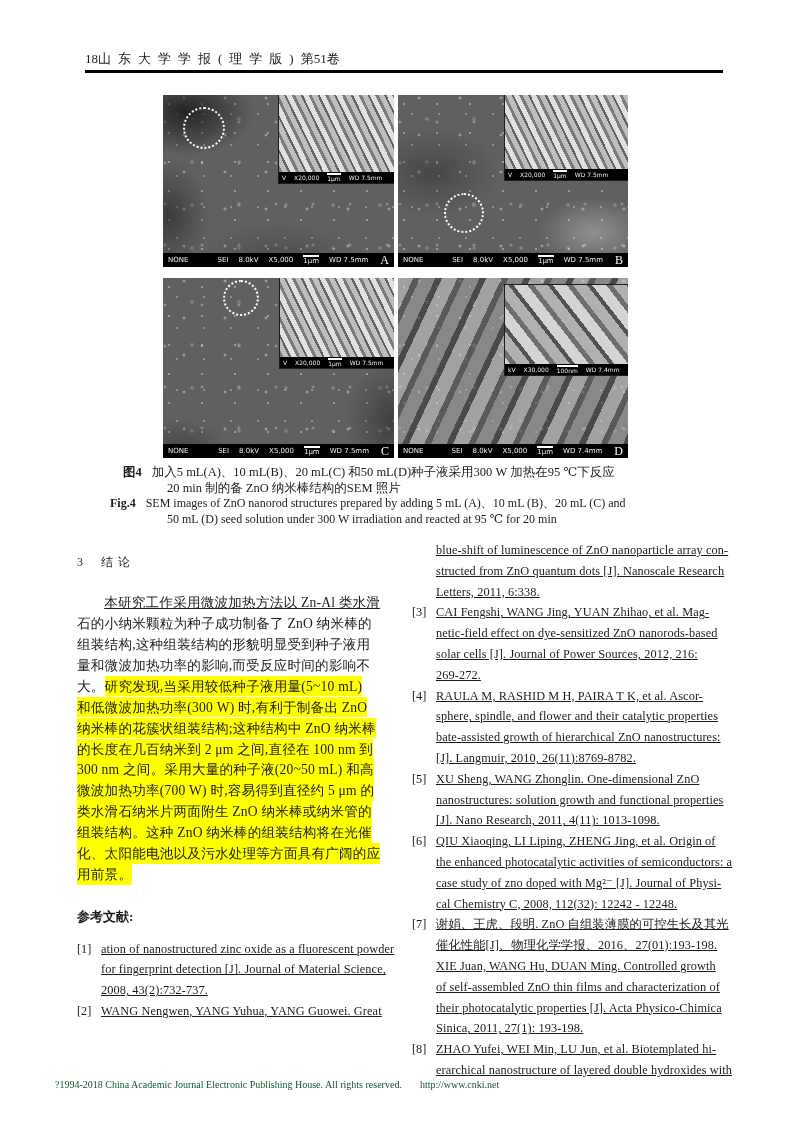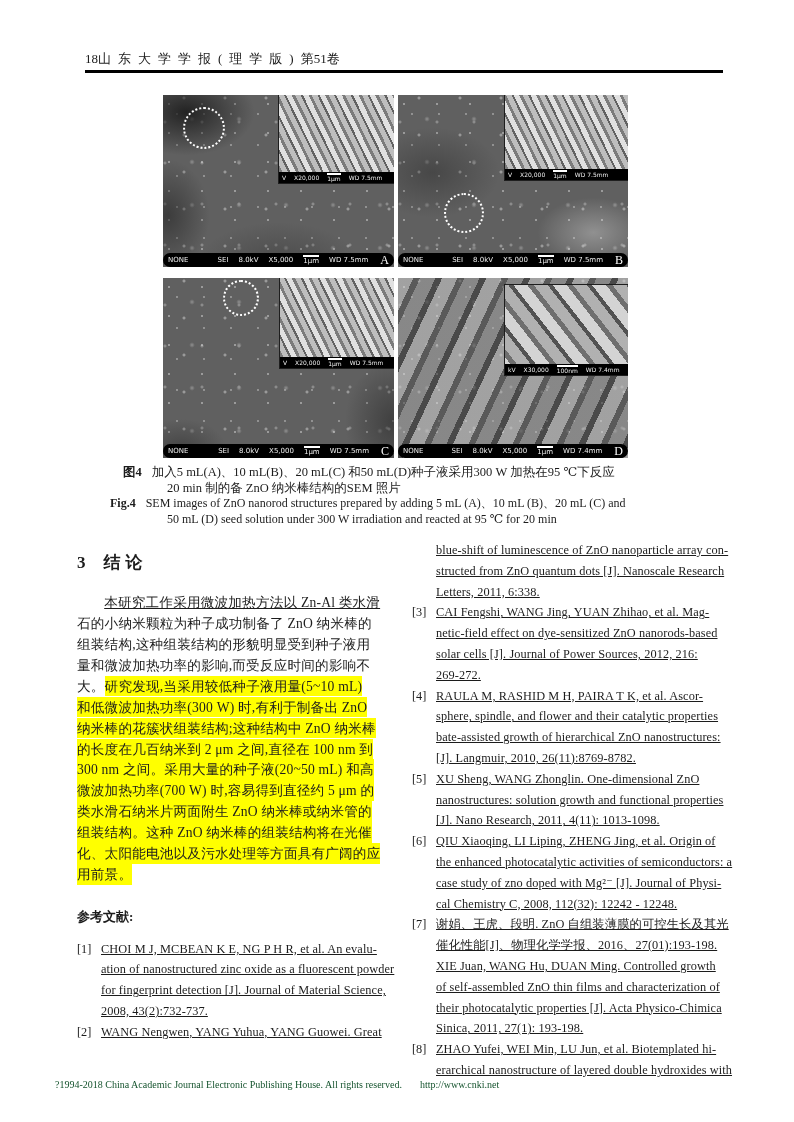--- a/index.html
+++ b/index.html
@@ -34,21 +34,21 @@
       radial-gradient(ellipse 90px 60px at 15% 45%, rgba(25,25,25,.35), transparent 75%);}
   .sem-c::before{background:
       radial-gradient(ellipse 85px 65px at 90% 20%, rgba(25,25,25,.6), transparent 72%),
       radial-gradient(ellipse 70px 90px at 100% 80%, rgba(30,30,30,.5), transparent 70%),
       radial-gradient(ellipse 60px 40px at 8% 95%, rgba(35,35,35,.45), transparent 75%);}
   .sem-d::before{background:
       repeating-linear-gradient(115deg, rgba(215,215,215,.55) 0 14px, rgba(85,85,85,.6) 14px 20px,
         rgba(175,175,175,.5) 20px 34px, rgba(55,55,55,.55) 34px 40px);}
   .bar{position:absolute;left:0;right:0;bottom:0;height:14px;background:#000;
        display:flex;align-items:center;gap:10px;padding:0 5px;box-sizing:border-box;
-       font-family:"DejaVu Sans",sans-serif;font-size:7px;color:#efefef;white-space:nowrap;border-radius:7px;}
+       font-family:"DejaVu Sans",sans-serif;font-size:7px;color:#efefef;white-space:nowrap;}
   .bar .mode{margin-right:auto;}
   .bar .scale{border-top:2px solid #fff;padding-top:1px;line-height:1;}
   .plabel{font-family:"Liberation Serif",serif;font-size:12px;color:#fff;margin-left:2px;}
   .inset{position:absolute;top:0;right:0;outline:1px solid #1e1e1e;background-color:#9a9a9a;
     background-image:repeating-linear-gradient(64deg, rgba(228,228,228,.95) 0 5px,
       rgba(120,120,120,.9) 5px 8px, rgba(192,192,192,.95) 8px 13px, rgba(92,92,92,.9) 13px 15px);}
   .inset-d{background-image:repeating-linear-gradient(52deg, rgba(215,215,215,.95) 0 11px,
       rgba(108,108,108,.95) 11px 16px, rgba(178,178,178,.95) 16px 27px, rgba(78,78,78,.95) 27px 31px);}
   .ibar{position:absolute;left:0;right:0;bottom:0;height:11px;background:#000;
         display:flex;align-items:center;gap:8px;padding:0 3px;box-sizing:border-box;
@@ -61,21 +61,21 @@
   .cap-zh{font-size:12.5px;}
   .cap-en{font-size:12px;}
   .cap-label{font-weight:bold;margin-right:10px;}
   .ml1{margin-left:13px;}
   .ml2{margin-left:57px;}
 
   
   .columns{position:absolute;left:77px;top:538px;width:658px;display:flex;}
   .col-left{width:318px;margin-right:17px;}
   .col-right{width:323px;}
-  .sec-heading{margin-top:14px;font-size:17px;font-weight:bold;line-height:21px;}
+  .sec-heading{margin-top:14px;font-size:12px;font-weight:normal;line-height:21px;}
   .sec-num{margin-right:18px;}
   .sec-title{letter-spacing:5px;}
   .conclusion{margin-top:20px;}
   .body-line{font-size:13.6px;line-height:20.9px;letter-spacing:.2px;white-space:nowrap;}
   .body-line.first{text-indent:2em;text-decoration:underline;}
   .hl{background:#ffff00;padding:2.8px 0;}
   .refs-heading{margin-top:20px;font-size:13px;font-weight:bold;line-height:21px;}
   .ref-list{margin-top:12px;}
   .col-right .ref-list{margin-top:2px;}
   .ref-item{position:relative;padding-left:24px;}
@@ -206,21 +206,20 @@
           <div class="body-line"><span class="hl">微波加热功率(700 W) 时,容易得到直径约 5 μm 的</span></div>
           <div class="body-line"><span class="hl">类水滑石纳米片两面附生 ZnO 纳米棒或纳米管的</span></div>
           <div class="body-line"><span class="hl">组装结构。这种 ZnO 纳米棒的组装结构将在光催</span></div>
           <div class="body-line"><span class="hl">化、太阳能电池以及污水处理等方面具有广阔的应</span></div>
           <div class="body-line"><span class="hl">用前景。</span></div>
         </div>
       <div class="refs-heading">参考文献:</div>
       <div class="ref-list">
           <div class="ref-item">
             <span class="ref-label">[1]</span>
-            <div class="ref-line">CHOI M J, MCBEAN K E, NG P H R, et al. An evalu-</div>
             <div class="ref-line">ation of nanostructured zinc oxide as a fluorescent powder</div>
             <div class="ref-line">for fingerprint detection [J]. Journal of Material Science,</div>
             <div class="ref-line">2008, 43(2):732-737.</div>
           </div>
           <div class="ref-item">
             <span class="ref-label">[2]</span>
             <div class="ref-line">WANG Nengwen, YANG Yuhua, YANG Guowei. Great</div>
           </div>
         </div>
     </div>

